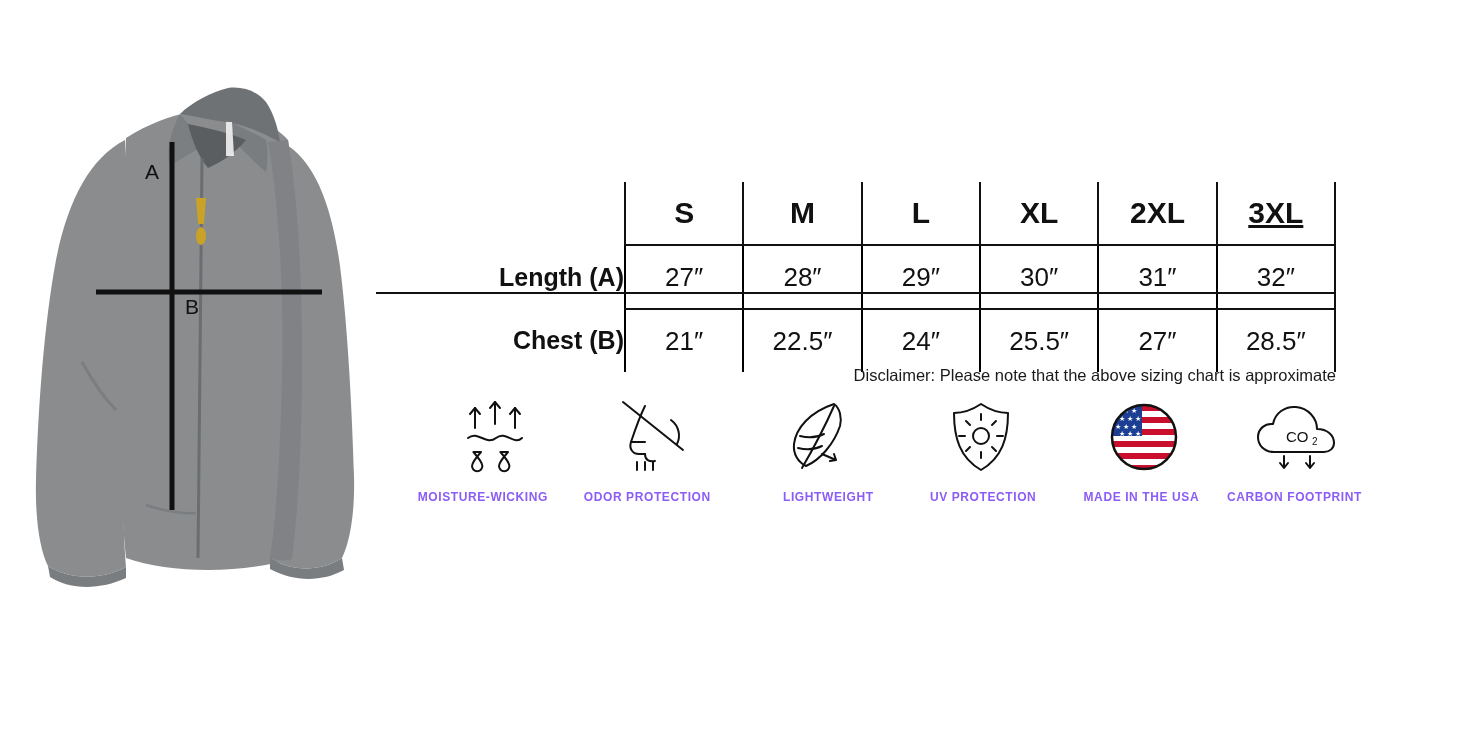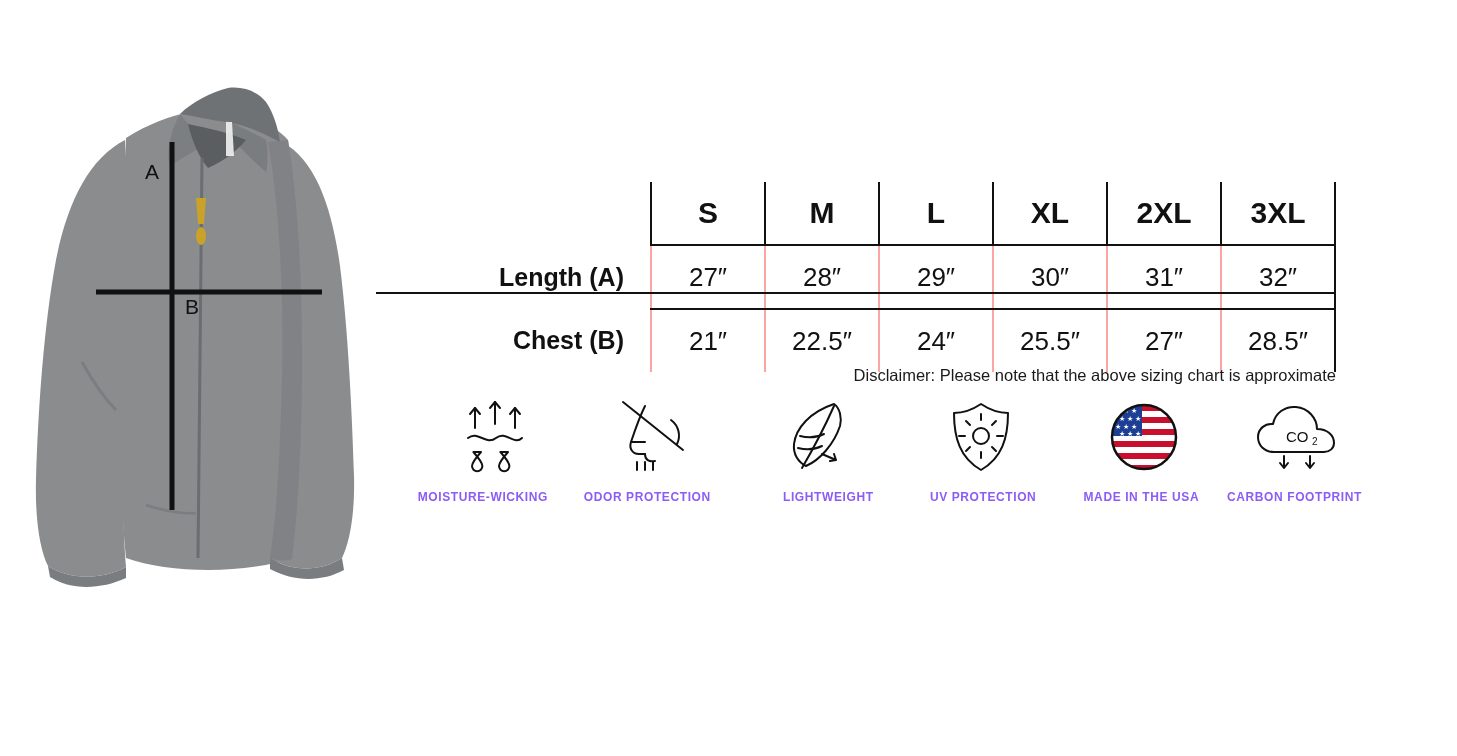--- a/index.html
+++ b/index.html
@@ -49,39 +49,38 @@
   }
   table.sizes td, table.sizes th {
     border: 0;
     padding: 0;
     text-align: center;
     vertical-align: middle;
   }
   table.sizes .rowlabel {
     width: 248px;
     text-align: right;
-    padding-right: 26px;
     font-size: 25px;
     font-weight: bold;
     color: #111;
     white-space: nowrap;
   }
   table.sizes thead th.rowlabel { border: 0; }
   table.sizes th.size-head {
     font-size: 30px;
     font-weight: bold;
     height: 62px;
     border-left: 2px solid #111;
     border-bottom: 2px solid #111;
   }
-  table.sizes th.size-head.last { border-right: 2px solid #111; }
+  table.sizes th.size-head.last { border-right: 2px solid #111; text-decoration: underline; }
   table.sizes td.val {
     font-size: 26px;
     height: 62px;
-    border-left: 2px solid #fca5a5;
+    border-left: 2px solid #000000;
   }
   table.sizes td.val.last { border-right: 2px solid #111; }
   table.sizes tr.row-length td.val { border-bottom: 2px solid #111; }
   table.sizes tr.row-length th.rowlabel { border-bottom: 0; }
 
   
   #mid-rule {
     position: absolute;
     left: 376px;
     top: 292px;

